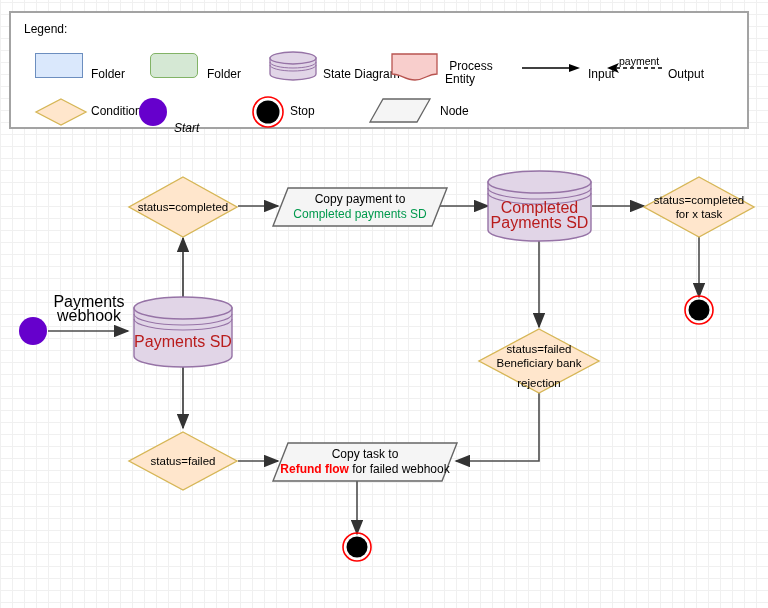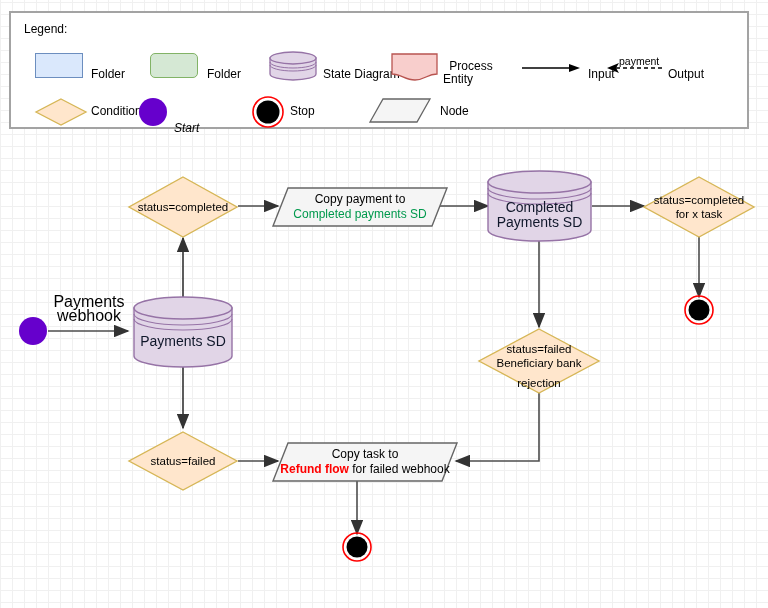--- a/index.html
+++ b/index.html
@@ -27,21 +27,21 @@
     position:absolute;left:9px;top:11px;width:740px;height:118px;
     background:#ffffff;border:2px solid #a3a3a3;box-sizing:border-box;
   }
   .lg-title{position:absolute;left:13px;top:9px;font-size:12px;color:#000;}
   .lg-label{position:absolute;font-size:12px;color:#000;line-height:13px;}
   .lg-shape{position:absolute;}
   .sh-folder{width:48px;height:25px;background:#dae8fc;border:1.3px solid #6c8ebf;box-sizing:border-box;}
   .sh-process{width:48px;height:25px;background:#d5e8d4;border:1.3px solid #82b366;border-radius:5px;box-sizing:border-box;}
   
   .node{position:absolute;box-sizing:border-box;}
-  .cyl-label{position:absolute;left:0;right:0;text-align:center;font-size:14px;color:#0f172a;line-height:15px;}
+  .cyl-label{position:absolute;left:0;right:0;text-align:center;font-size:16px;color:#b91c1c;line-height:15px;}
   .diamond-txt{position:absolute;left:0;right:0;text-align:center;font-size:11.5px;color:#000;line-height:14px;}
   .para-txt{position:absolute;left:0;right:0;text-align:center;font-size:12px;color:#000;line-height:15px;}
   .edge-lbl{position:absolute;font-size:16px;color:#000;text-align:center;line-height:14px;}
   .grn{color:#00994d;}
   .red{color:#ff0000;font-weight:bold;}
   svg{overflow:visible;}
 </style>
 </head>
 <body>
 
@@ -66,21 +66,21 @@
     </svg>
   </div>
   <div class="lg-label" style="left:312px;top:55px;">State Diagram</div>
 
   <div class="lg-shape" style="left:380px;top:40px;">
     <svg width="47" height="28" viewBox="0 0 47 28">
       <path d="M1,1 L46,1 L46,21 C36,21 34,27 24,27 C14,27 10,21 1,21 Z" fill="#f8cecc" stroke="#b85450" stroke-width="1.3"></path>
     </svg>
   </div>
   <div class="lg-label" style="left:434px;top:47px;text-align:center;width:52px;">Process</div>
-  <div class="lg-label" style="left:410px;top:60px;text-align:right;width:52px;">Entity</div>
+  <div class="lg-label" style="left:434px;top:60px;text-align:left;width:52px;">Entity</div>
 
   <div class="lg-shape" style="left:511px;top:48px;">
     <svg width="58" height="14" viewBox="0 0 58 14">
       <line x1="0" y1="7" x2="48" y2="7" stroke="#000" stroke-width="1.4"></line>
       <path d="M58,7 L47,3 L47,11 Z" fill="#000"></path>
     </svg>
   </div>
   <div class="lg-label" style="left:577px;top:55px;">Input</div>
 
   <div class="lg-shape" style="left:596px;top:48px;">

